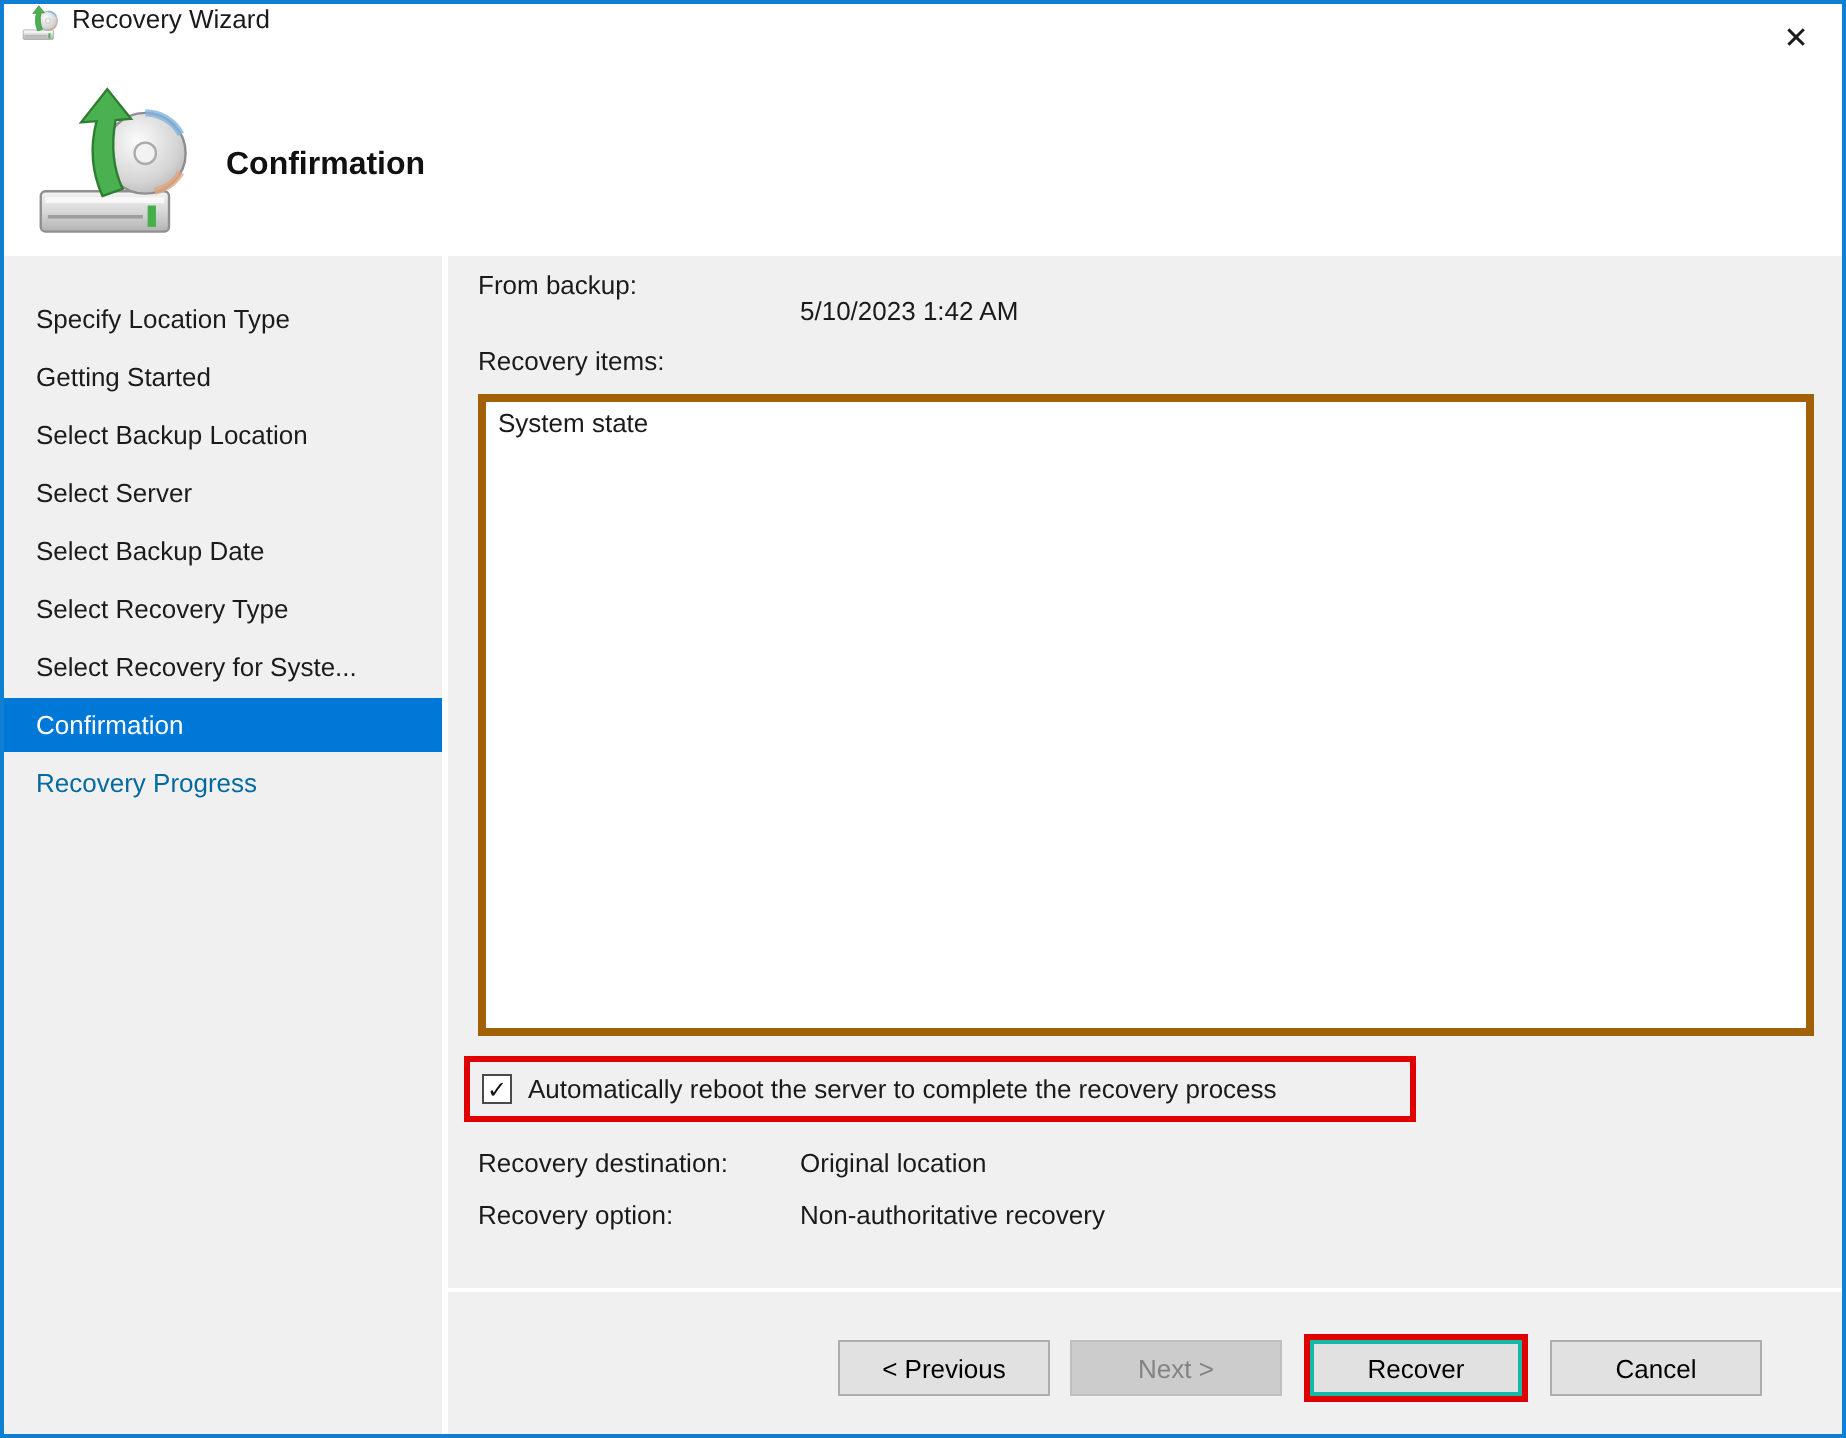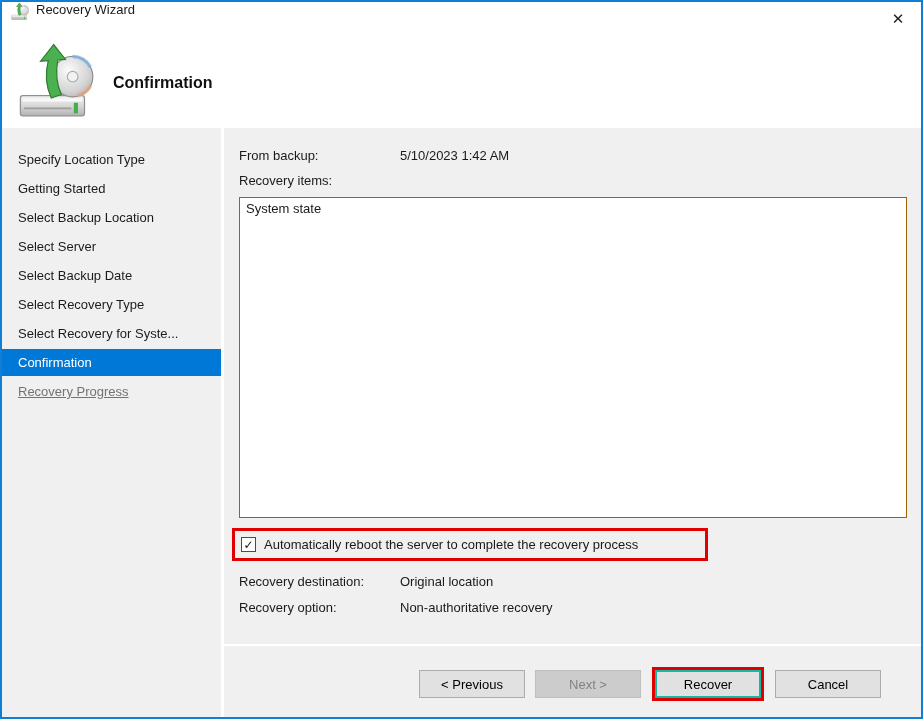--- a/index.html
+++ b/index.html
@@ -17,28 +17,28 @@
   
   .header { position:absolute; top:34px; left:0; right:0; height:92px; background:#fff; }
   .header-icon { position:absolute; left:16px; top:4px; width:76px; height:78px; }
   .page-title { position:absolute; left:111px; top:38px; font-size:16px; font-weight:bold; color:#111; }
   
   .content { position:absolute; top:126px; left:0; right:0; bottom:0; background:#f0f0f0; }
   .sidebar { position:absolute; top:0; left:0; bottom:0; width:222px; box-sizing:border-box; border-right:3px solid #ffffff; background:#f0f0f0; }
   .sidebar ul { list-style:none; margin:0; padding:18px 0 0 0; }
   .sidebar li { height:27px; line-height:27px; padding-left:16px; margin-bottom:2px; color:#1b1b1b; white-space:nowrap; overflow:hidden; }
   .sidebar li.active { background:#0078d7; color:#ffffff; }
-  .sidebar li.disabled { color:#737373;text-decoration:underline; }
+  .sidebar li.disabled { color:#0369a1; }
   .main { position:absolute; top:0; left:222px; right:0; bottom:0; }
   .abs { position:absolute; white-space:nowrap; }
-  .lbl-from   { left:15px;  top:20px; }
+  .lbl-from   { left:15px;  top:7px; }
   .val-from   { left:176px; top:20px; }
   .lbl-items  { left:15px;  top:45px; }
   .listbox { position:absolute; left:15px; right:14px; top:69px; height:321px; box-sizing:border-box;
-             background:#ffffff; border:1px solid #a16207; overflow:auto; }
+             background:#ffffff; border:4px solid #a16207; overflow:auto; }
   .listbox .row { padding:3px 6px; }
   .cb-callout { position:absolute; left:8px; top:400px; width:476px; height:33px; box-sizing:border-box;
                 border:3px solid #e10000; display:flex; align-items:center; }
   .checkbox { width:15px; height:15px; box-sizing:border-box; border:1px solid #4a4a4a; background:#fff;
               margin-left:6px; display:flex; align-items:center; justify-content:center;
               font-size:12px; line-height:1; color:#111; flex:0 0 auto; }
   .cb-label { margin-left:8px; }
   .lbl-dest { left:15px;  top:446px; }
   .val-dest { left:176px; top:446px; }
   .lbl-opt  { left:15px;  top:472px; }

